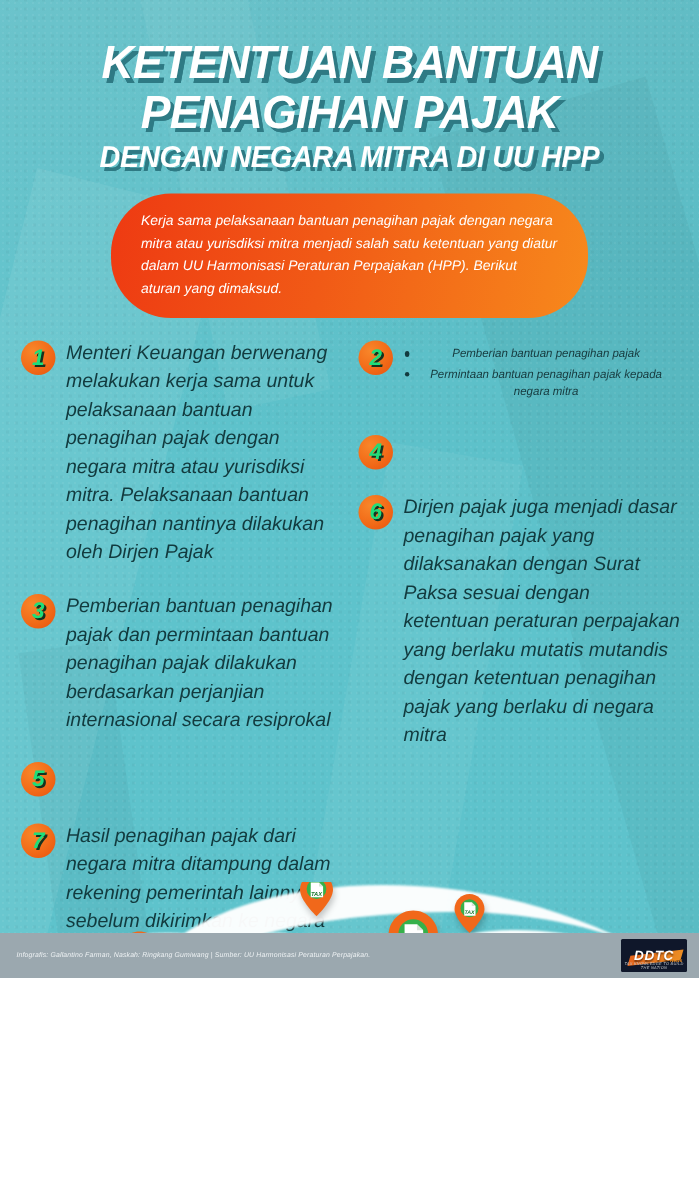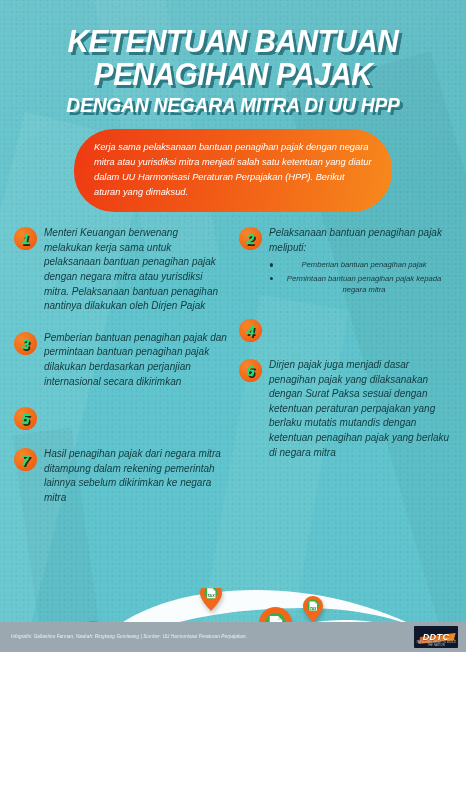--- a/index.html
+++ b/index.html
@@ -97,21 +97,21 @@
     font-weight: 700;
     line-height: 1;
     text-shadow: 1.5px 1.5px 0 #123320;
     margin-top: 1px;
   }
 
   .item-body { flex: 1 1 auto; min-width: 0; }
 
   .item-text {
     color: #123A3E;
-    font-size: 10px;
+    font-size: 13px;
     line-height: 1.46;
   }
 
   .bullets { list-style: none; margin-top: 4px; text-align: center; }
   .bullets li {
     position: relative;
     padding-left: 11px;
     color: #16393D;
     font-size: 7.9px;
     line-height: 1.42;
@@ -240,21 +240,21 @@
       <div class="item i1">
         <div class="badge">1</div>
         <div class="item-body">
           <div class="item-text">Menteri Keuangan berwenang melakukan kerja sama untuk pelaksanaan bantuan penagihan pajak dengan negara mitra atau yurisdiksi mitra. Pelaksanaan bantuan penagihan nantinya dilakukan oleh Dirjen Pajak</div>
         </div>
       </div>
 
       <div class="item i3">
         <div class="badge">3</div>
         <div class="item-body">
-          <div class="item-text">Pemberian bantuan penagihan pajak dan permintaan bantuan penagihan pajak dilakukan berdasarkan perjanjian internasional secara dikirimkan</div>
+          <div class="item-text">Pemberian bantuan penagihan pajak dan permintaan bantuan penagihan pajak dilakukan berdasarkan perjanjian internasional secara resiprokal</div>
         </div>
       </div>
 
       <div class="item i5">
         <div class="badge">5</div>
         <div class="item-body">
         </div>
       </div>
 
       <div class="item i7">
@@ -264,21 +264,20 @@
         </div>
       </div>
 
     </div>
 
     <div class="col col-right">
 
       <div class="item i2">
         <div class="badge">2</div>
         <div class="item-body">
-          <div class="item-text">Pelaksanaan bantuan penagihan pajak meliputi:</div>
           <ul class="bullets">
             <li>Pemberian bantuan penagihan pajak</li>
             <li>Permintaan bantuan penagihan pajak kepada negara mitra</li>
           </ul>
         </div>
       </div>
 
       <div class="item i4">
         <div class="badge">4</div>
         <div class="item-body">

